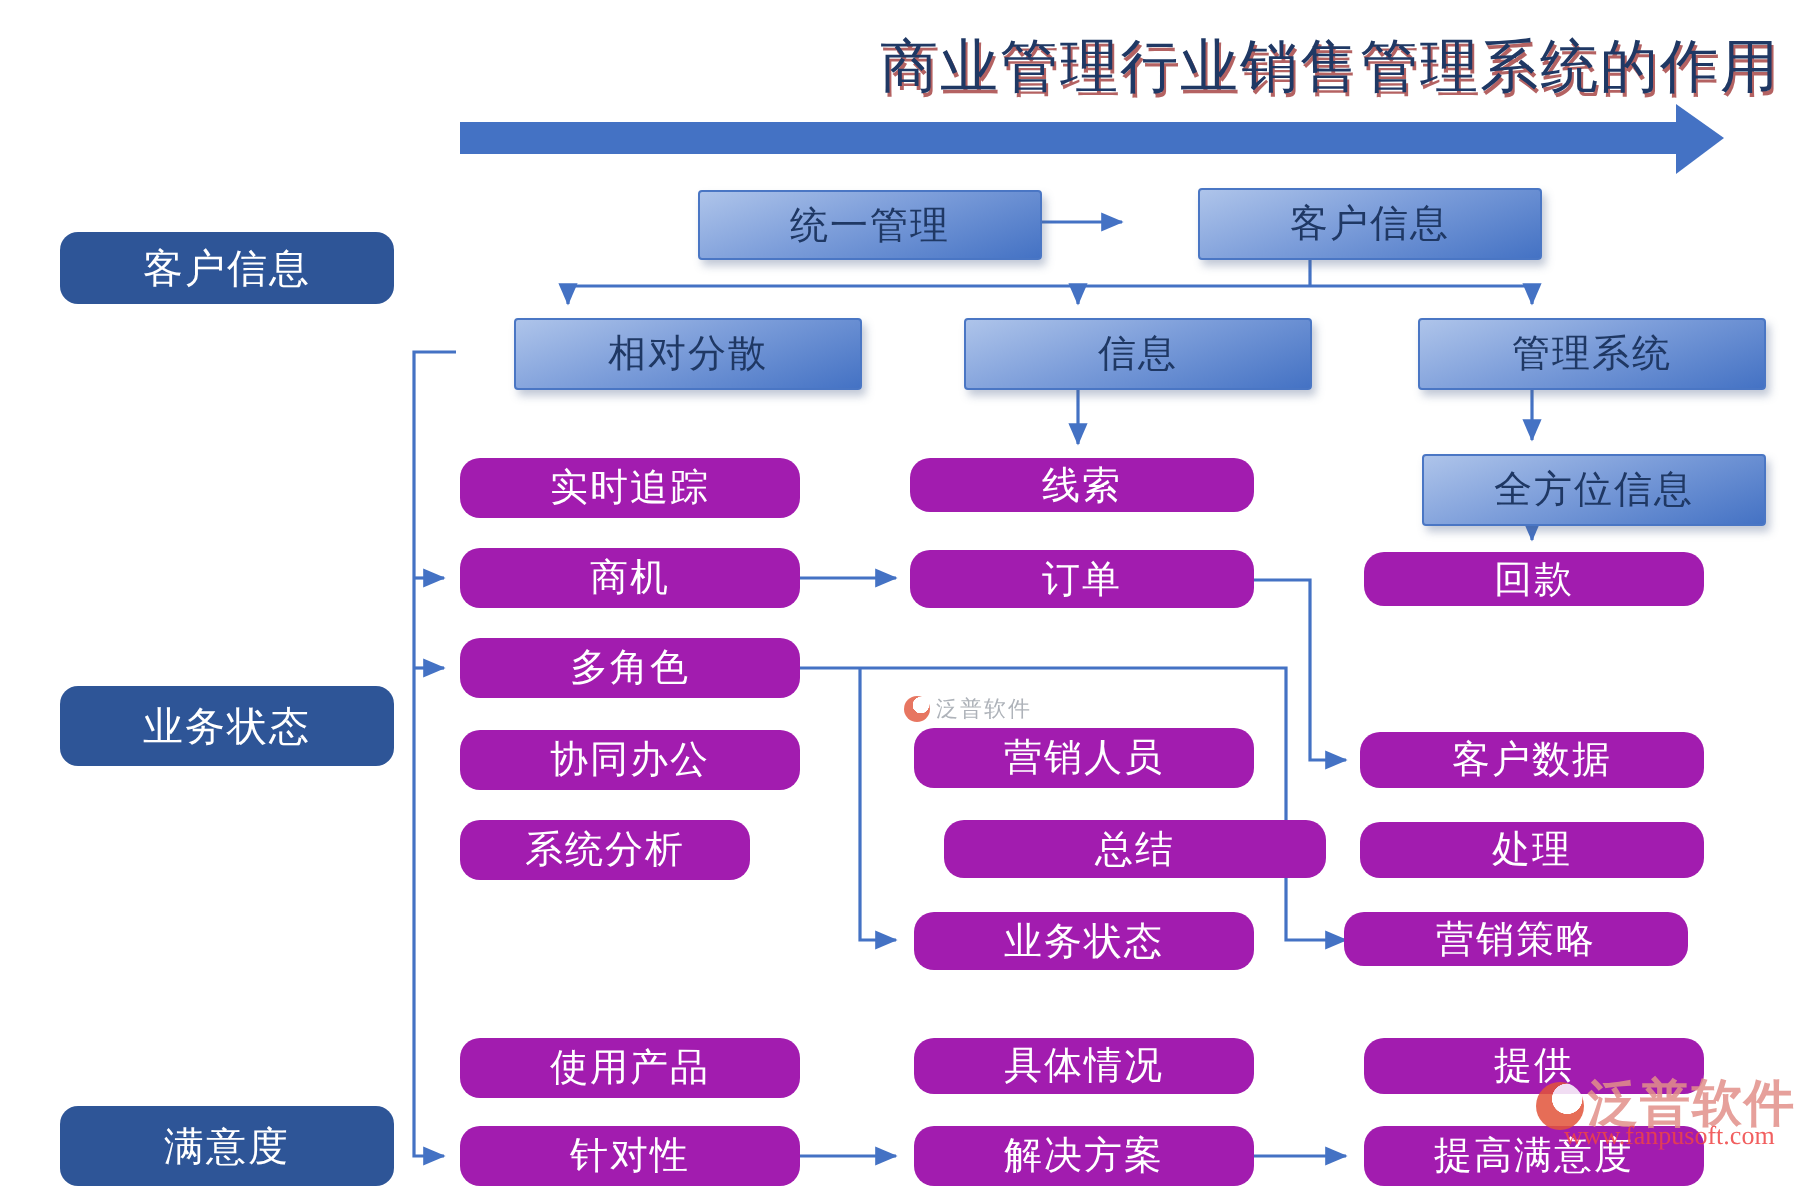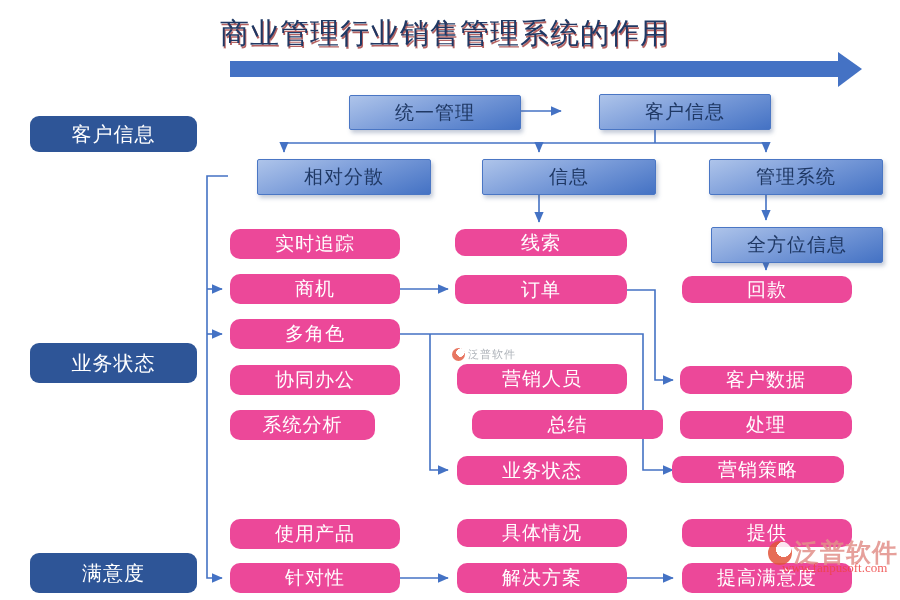--- a/index.html
+++ b/index.html
@@ -1,28 +1,28 @@
 <!DOCTYPE html>
 <html><head>
 <meta charset="utf-8">
 <style>
   html,body{margin:0;padding:0;background:#fff;}
   body{
     width:900px;height:600px;position:relative;overflow:hidden;
     font-family:"Liberation Serif","DejaVu Serif",serif;
   }
   .title{
-    position:absolute;left:0;top:14px;width:890px;text-align:center;
+    position:absolute;left:0;top:14px;width:890px;text-align:right;
     font-size:29px;letter-spacing:1px;color:#1F3864;
     text-shadow:1px 2px 0 rgba(155,45,45,.75);
     z-index:3;
   }
   .node{
     position:absolute;display:flex;align-items:center;justify-content:center;
-    background:#ec4899;color:#fff;font-size:19px;border-radius:10px;
+    background:#a21caf;color:#fff;font-size:19px;border-radius:10px;
     z-index:2;letter-spacing:1px;white-space:nowrap;
   }
   .dark{
     background:#2E5597;font-size:20px;border-radius:9px;margin-top:28px;
   }
   .grad{
     background:linear-gradient(160deg,#aec4ea 0%,#7d9eda 45%,#4472C4 100%);
     color:#1F3864;border:1px solid #4a76c4;border-radius:2px;
     box-shadow:2px 3px 4px rgba(80,100,140,.35);
     margin-left:29px;

